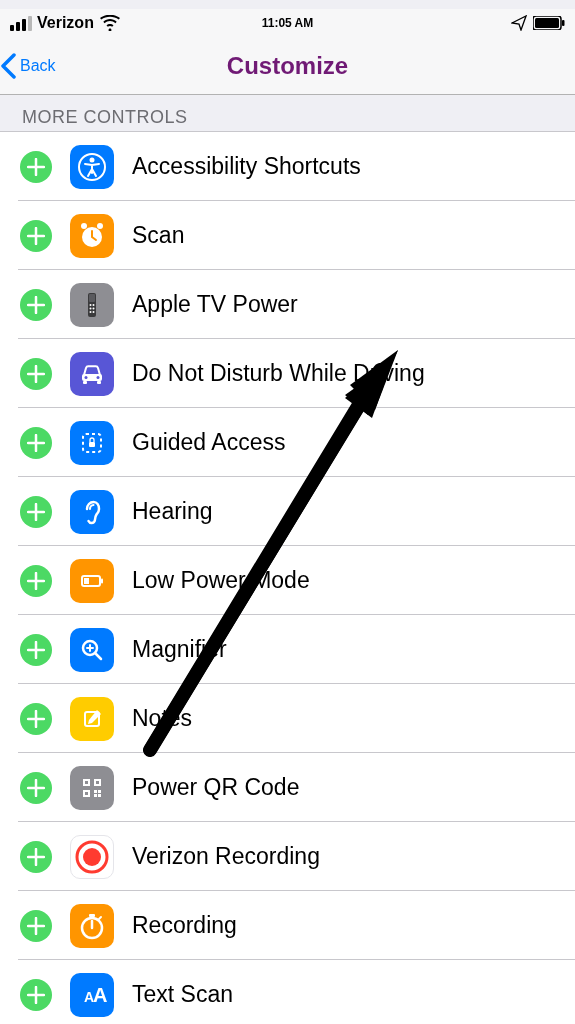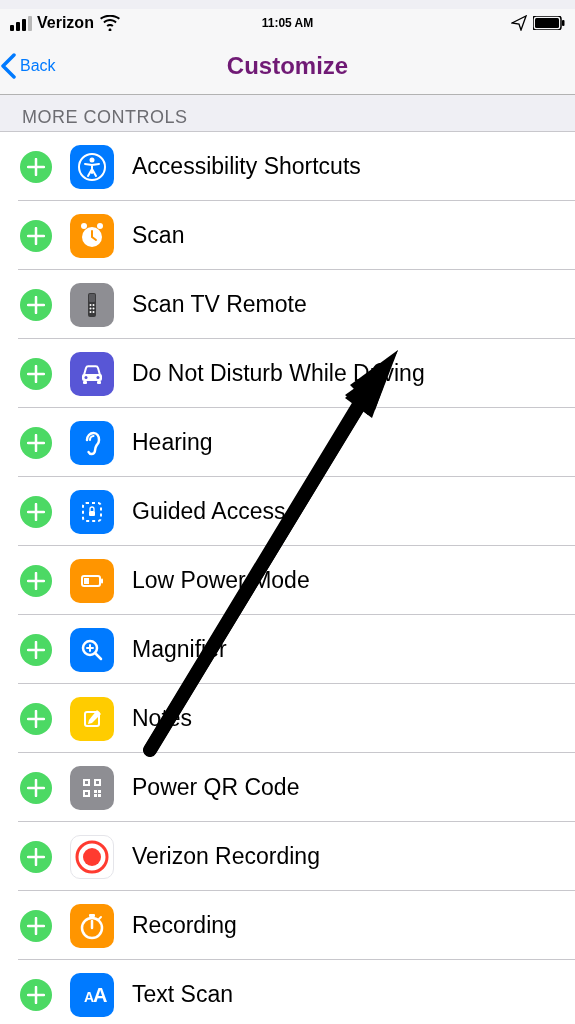--- a/index.html
+++ b/index.html
@@ -239,21 +239,21 @@
           <rect x="11" y="3" width="8" height="24" rx="2" fill="#3a3a3c"></rect>
           <rect x="12" y="4" width="6" height="8" rx="1" fill="#5a5a5e"></rect>
           <circle cx="13.5" cy="15" r="1" fill="#fff"></circle>
           <circle cx="16.5" cy="15" r="1" fill="#fff"></circle>
           <circle cx="13.5" cy="18.5" r="1" fill="#fff"></circle>
           <circle cx="16.5" cy="18.5" r="1" fill="#fff"></circle>
           <circle cx="13.5" cy="22" r="1" fill="#fff"></circle>
           <circle cx="16.5" cy="22" r="1" fill="#fff"></circle>
         </svg>
     </div>
-    <span class="item-label">Scan TV Remote</span>
+    <span class="item-label">Apple TV Power</span>
   </div>
 
   <div class="list-item">
     <div class="add-btn">
       <svg width="18" height="18" viewBox="0 0 18 18">
           <path d="M9 1v16M1 9h16" stroke="#fff" stroke-width="2.5" stroke-linecap="round"></path>
         </svg>
     </div>
     <div class="app-icon icon-dnd">
       <svg width="30" height="30" viewBox="0 0 30 30">
@@ -267,43 +267,43 @@
     </div>
     <span class="item-label">Do Not Disturb While Driving</span>
   </div>
 
   <div class="list-item">
     <div class="add-btn">
       <svg width="18" height="18" viewBox="0 0 18 18">
           <path d="M9 1v16M1 9h16" stroke="#fff" stroke-width="2.5" stroke-linecap="round"></path>
         </svg>
     </div>
-    <div class="app-icon icon-hearing">
-      <svg width="30" height="30" viewBox="0 0 30 30">
-          <path d="M10 12c0-4 3-7 6.5-7S22 8 22 12c0 3-1.5 4-2.5 5.5-1 1.5-1.5 3-1.5 5 0 2-1.5 3.5-3.5 3.5-1.5 0-2.5-1-3-2" fill="none" stroke="#fff" stroke-width="2.5" stroke-linecap="round"></path>
-          <path d="M13 12c0-2 1.5-4 3.5-4" fill="none" stroke="#fff" stroke-width="2" stroke-linecap="round"></path>
-        </svg>
-    </div>
-    <span class="item-label">Hearing</span>
-  </div>
-
-  <div class="list-item">
-    <div class="add-btn">
-      <svg width="18" height="18" viewBox="0 0 18 18">
-          <path d="M9 1v16M1 9h16" stroke="#fff" stroke-width="2.5" stroke-linecap="round"></path>
-        </svg>
-    </div>
     <div class="app-icon icon-guided">
       <svg width="30" height="30" viewBox="0 0 30 30">
           <rect x="6" y="6" width="18" height="18" rx="3" fill="none" stroke="#fff" stroke-width="2" stroke-dasharray="3 3"></rect>
           <rect x="12" y="14" width="6" height="5" rx="1" fill="#fff"></rect>
           <path d="M13 14v-2a2 2 0 014 0v2" fill="none" stroke="#fff" stroke-width="1.3"></path>
         </svg>
     </div>
     <span class="item-label">Guided Access</span>
+  </div>
+
+  <div class="list-item">
+    <div class="add-btn">
+      <svg width="18" height="18" viewBox="0 0 18 18">
+          <path d="M9 1v16M1 9h16" stroke="#fff" stroke-width="2.5" stroke-linecap="round"></path>
+        </svg>
+    </div>
+    <div class="app-icon icon-hearing">
+      <svg width="30" height="30" viewBox="0 0 30 30">
+          <path d="M10 12c0-4 3-7 6.5-7S22 8 22 12c0 3-1.5 4-2.5 5.5-1 1.5-1.5 3-1.5 5 0 2-1.5 3.5-3.5 3.5-1.5 0-2.5-1-3-2" fill="none" stroke="#fff" stroke-width="2.5" stroke-linecap="round"></path>
+          <path d="M13 12c0-2 1.5-4 3.5-4" fill="none" stroke="#fff" stroke-width="2" stroke-linecap="round"></path>
+        </svg>
+    </div>
+    <span class="item-label">Hearing</span>
   </div>
 
   <div class="list-item">
     <div class="add-btn">
       <svg width="18" height="18" viewBox="0 0 18 18">
           <path d="M9 1v16M1 9h16" stroke="#fff" stroke-width="2.5" stroke-linecap="round"></path>
         </svg>
     </div>
     <div class="app-icon icon-lowpower">
       <svg width="30" height="30" viewBox="0 0 30 30">

